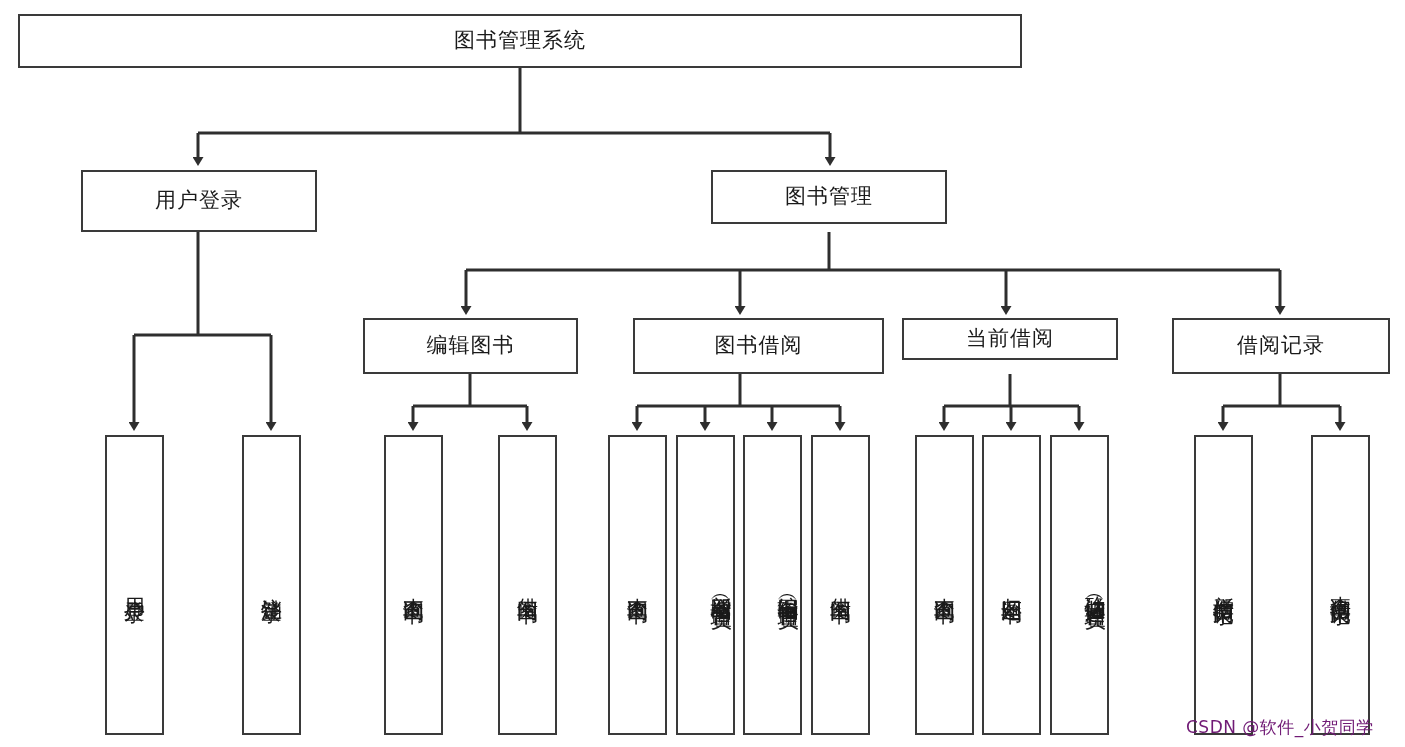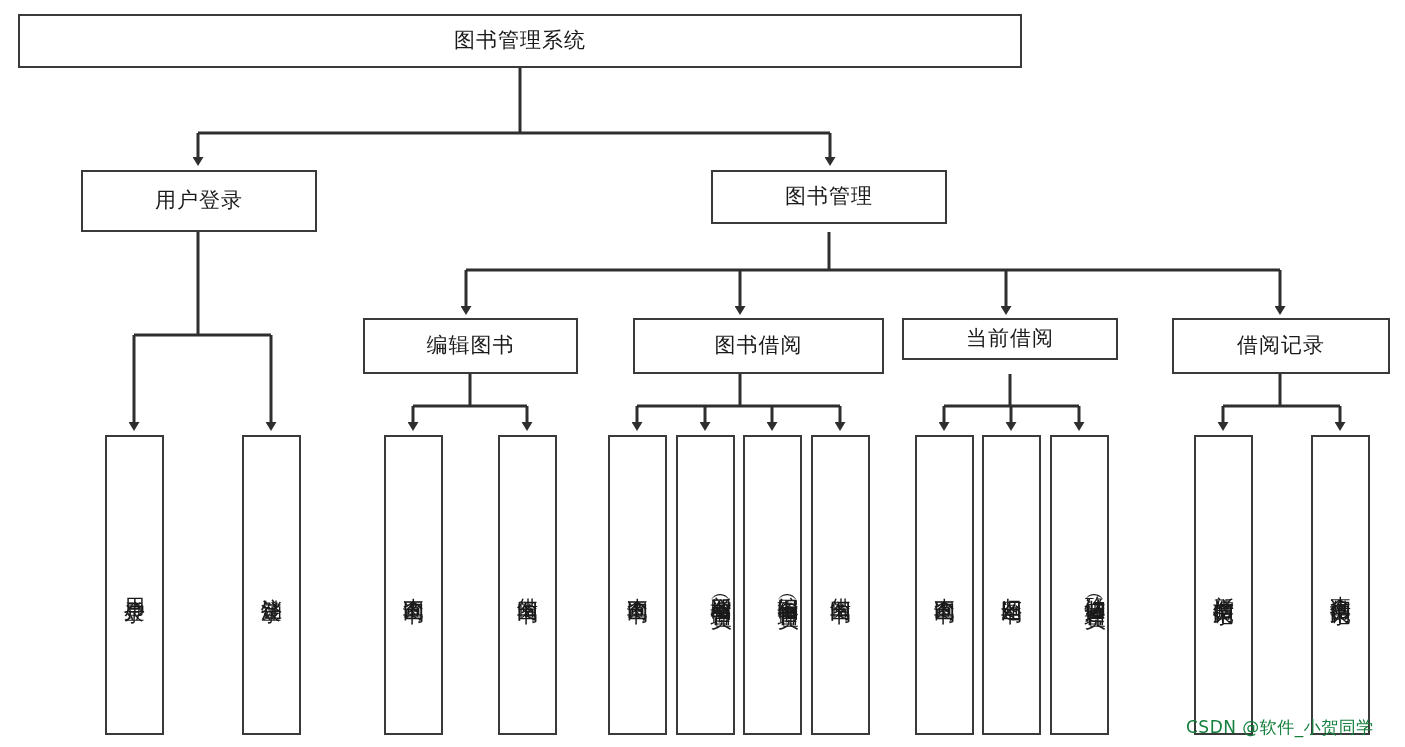--- a/index.html
+++ b/index.html
@@ -51,21 +51,21 @@
   }
   .node-v.center-v {
     align-items: center;
     padding-top: 0;
   }
   .watermark {
     position: absolute;
     left: 1186px;
     top: 716px;
     font-size: 17px;
-    color: #15803d;
+    color: #701a75;
     white-space: nowrap;
     letter-spacing: 0.5px;
   }
 </style>
 </head>
 <body>
 
 <div id="diagram-root">
 
   <svg id="edge-layer" viewBox="0 0 1405 747" xmlns="http://www.w3.org/2000/svg">

